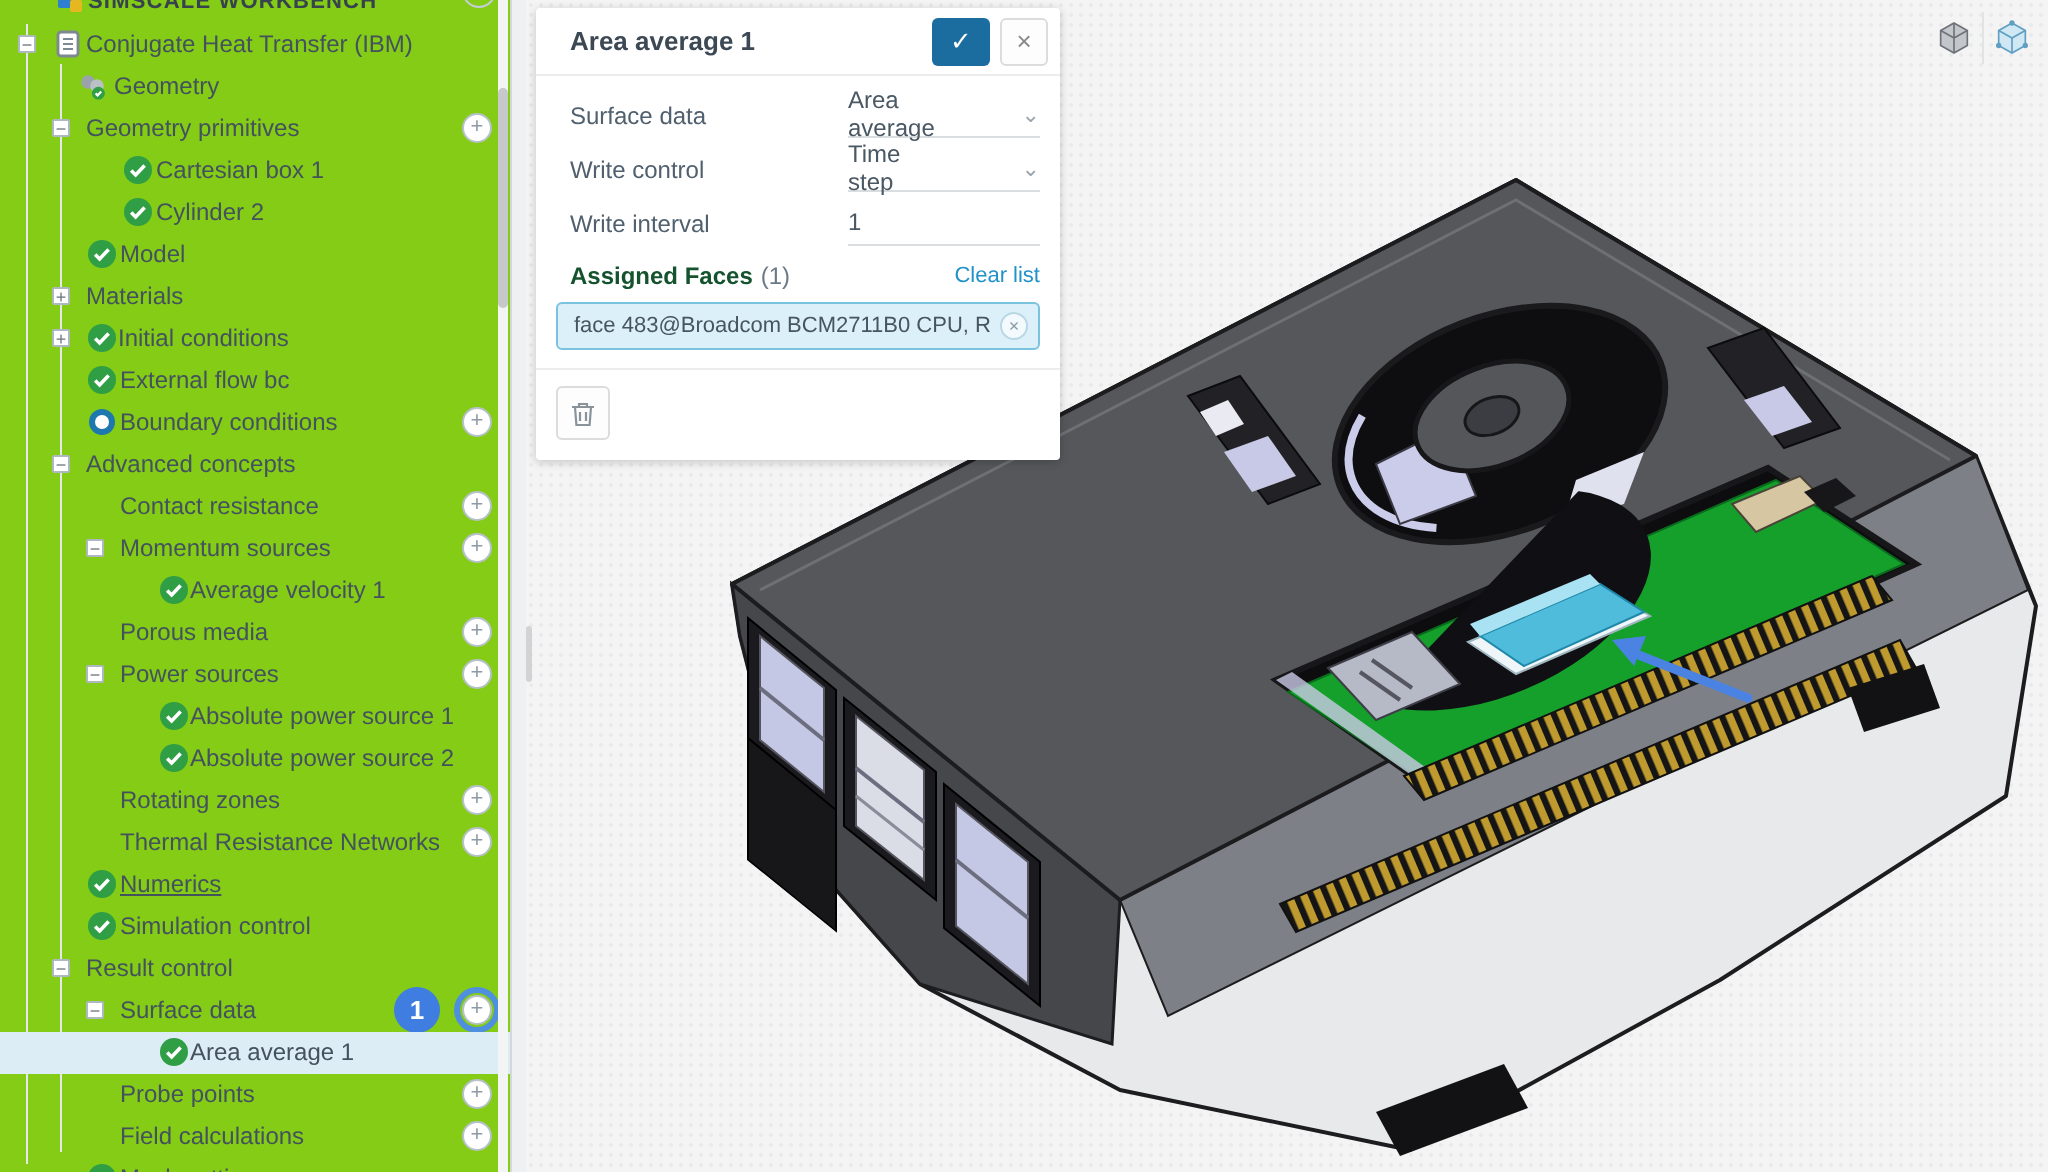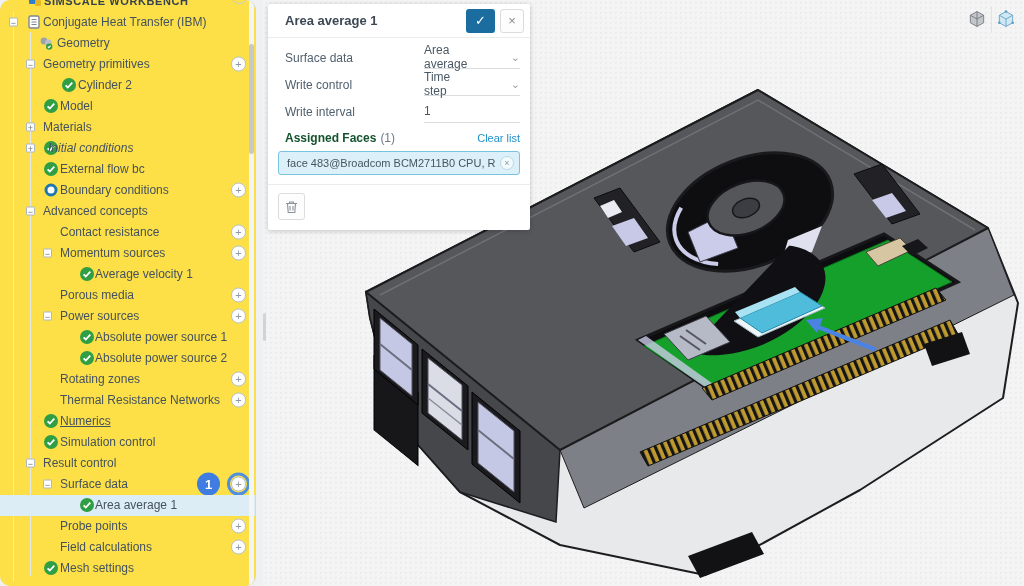--- a/index.html
+++ b/index.html
@@ -1,19 +1,19 @@
 <!DOCTYPE html>
 <html><head>
 <meta charset="utf-8">
 <style>
   html,body{margin:0;padding:0;width:1024px;height:586px;overflow:hidden;
     font-family:"Liberation Sans",sans-serif;background:#eef0f1;}
   
-  .sidebar{position:absolute;left:0;top:0;width:255px;height:586px;background:#fde047;
-    border-right:1px solid #d5d8da;overflow:hidden;border-radius:10px;}
+  .sidebar{position:absolute;left:0;top:0;width:255px;height:586px;background:#84cc16;
+    border-right:1px solid #d5d8da;overflow:hidden;}
   .guide{position:absolute;width:1px;background:#e4e8ea;}
   .tree{position:absolute;left:0;top:-9.5px;width:100%;}
   .trow{position:relative;height:21px;font-size:12px;color:#44525e;cursor:default;}
   .trow.sel{background:#ddedf6;}
   .trow.root{font-weight:bold;font-size:11px;letter-spacing:.6px;color:#36424d;}
   .tlabel{position:absolute;top:50%;transform:translateY(-50%);white-space:nowrap;}
   .exp{position:absolute;top:50%;transform:translateY(-50%);width:9px;height:9px;
     border:1px solid #aeb8c0;background:#fff;color:#6b7680;font-size:9px;line-height:8px;
     text-align:center;box-sizing:border-box;border-radius:1px;}
   .ticon{position:absolute;top:50%;transform:translateY(-50%);width:14px;height:14px;}
@@ -110,20 +110,29 @@
         <span class="tlabel" style="left: 43px;">Geometry primitives</span>
         <div class="addbtn">+</div>
       </div>
       <div class="trow">
         <span class="ticon" style="left: 62px;">
           <svg viewBox="0 0 14 14">
             <circle cx="7" cy="7" r="7" fill="#2f9e44"></circle>
             <path d="M3.6 7.3l2.2 2.2 4.5-4.8" stroke="#fff" stroke-width="1.8" fill="none"></path>
           </svg>
         </span>
+        <span class="tlabel" style="left: 78px;">Cartesian box 1</span>
+      </div>
+      <div class="trow">
+        <span class="ticon" style="left: 62px;">
+          <svg viewBox="0 0 14 14">
+            <circle cx="7" cy="7" r="7" fill="#2f9e44"></circle>
+            <path d="M3.6 7.3l2.2 2.2 4.5-4.8" stroke="#fff" stroke-width="1.8" fill="none"></path>
+          </svg>
+        </span>
         <span class="tlabel" style="left: 78px;">Cylinder 2</span>
       </div>
       <div class="trow">
         <span class="ticon" style="left: 44px;">
           <svg viewBox="0 0 14 14">
             <circle cx="7" cy="7" r="7" fill="#2f9e44"></circle>
             <path d="M3.6 7.3l2.2 2.2 4.5-4.8" stroke="#fff" stroke-width="1.8" fill="none"></path>
           </svg>
         </span>
         <span class="tlabel" style="left: 60px;">Model</span>
@@ -133,21 +142,21 @@
         <span class="tlabel" style="left: 43px; text-align: center;">Materials</span>
       </div>
       <div class="trow">
         <span class="exp" style="left: 26px;">+</span>
         <span class="ticon" style="left: 44px;">
           <svg viewBox="0 0 14 14">
             <circle cx="7" cy="7" r="7" fill="#2f9e44"></circle>
             <path d="M3.6 7.3l2.2 2.2 4.5-4.8" stroke="#fff" stroke-width="1.8" fill="none"></path>
           </svg>
         </span>
-        <span class="tlabel" style="left: 48px; font-style: italic;">Initial conditions</span>
+        <span class="tlabel" style="left: 59px;">Initial conditions</span>
       </div>
       <div class="trow">
         <span class="ticon" style="left: 44px;">
           <svg viewBox="0 0 14 14">
             <circle cx="7" cy="7" r="7" fill="#2f9e44"></circle>
             <path d="M3.6 7.3l2.2 2.2 4.5-4.8" stroke="#fff" stroke-width="1.8" fill="none"></path>
           </svg>
         </span>
         <span class="tlabel" style="left: 60px;">External flow bc</span>
       </div>

